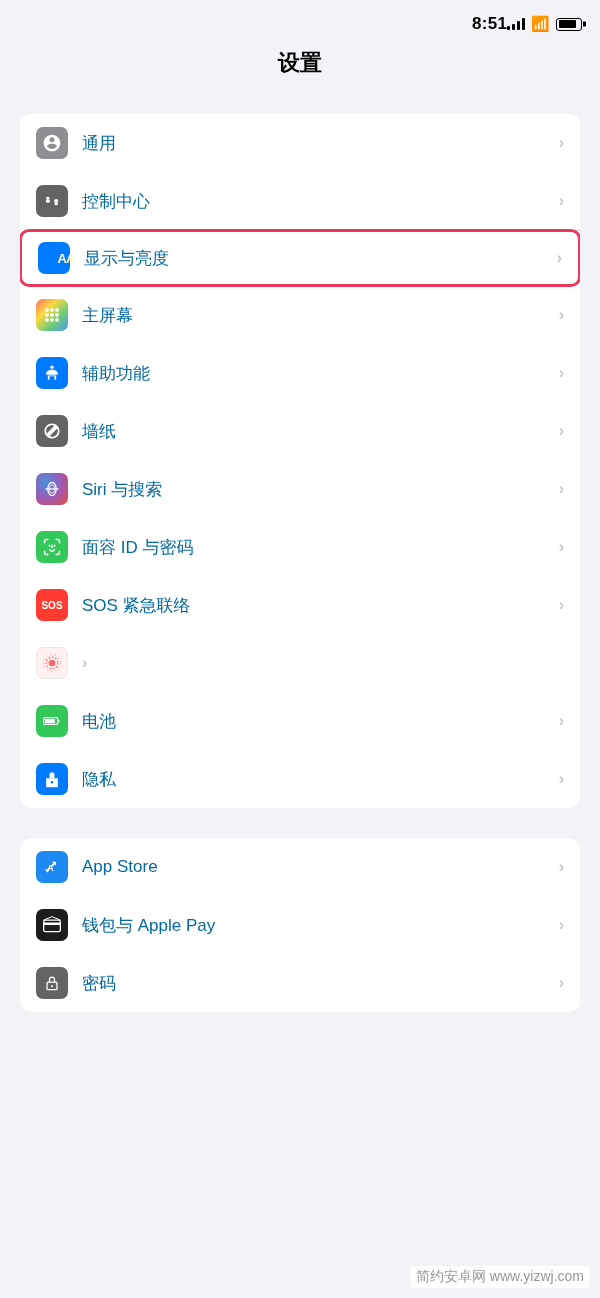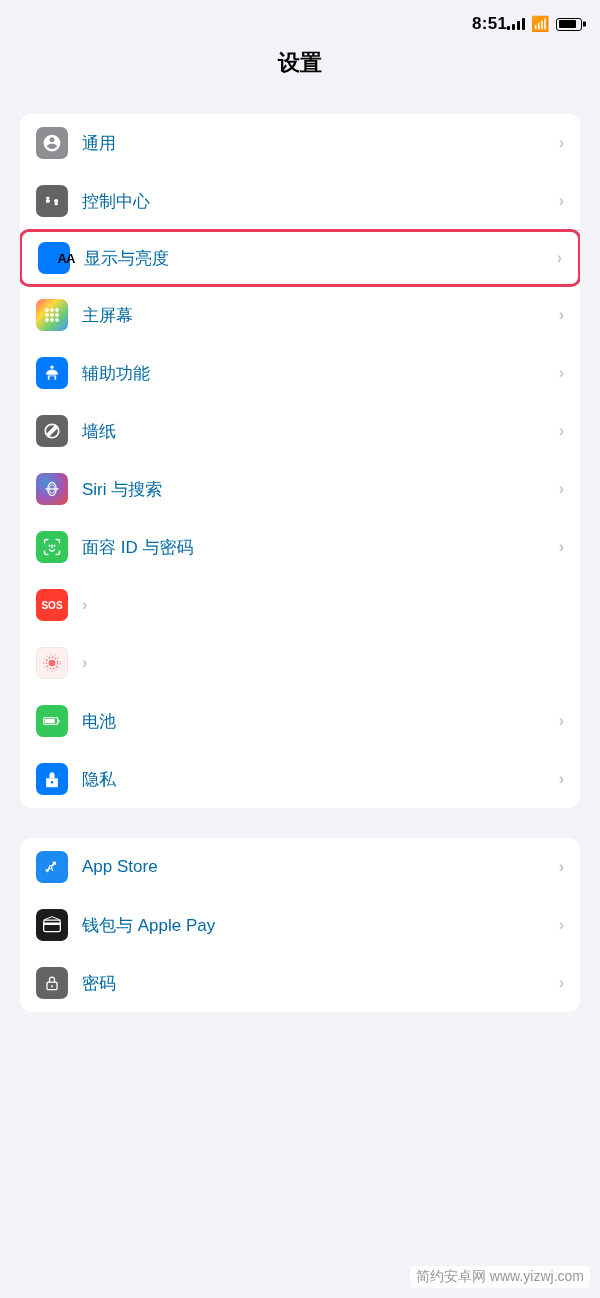--- a/index.html
+++ b/index.html
@@ -233,21 +233,21 @@
         <rect x="5" y="7" width="4" height="3" rx="1"></rect>
         <rect x="15" y="14" width="4" height="3" rx="1"></rect>
       </svg>
     </div>
     <span class="item-label">控制中心</span>
     <span class="item-chevron">›</span>
   </div>
 
   <div class="settings-item highlighted">
     <div class="item-icon icon-blue">
-      <span class="aa-icon" style="color:#000000;margin-left:24px;">AA</span>
+      <span class="aa-icon" style="color:#fef9c3;margin-left:24px;">AA</span>
     </div>
     <span class="item-label">显示与亮度</span>
     <span class="item-chevron">›</span>
   </div>
 
   <div class="settings-item">
     <div class="item-icon" style="background: linear-gradient(135deg, #ff6b6b 0%, #ffd93d 33%, #6bcb77 66%, #4d96ff 100%);">
       <svg class="icon-svg" viewBox="0 0 24 24" fill="white">
         <rect x="4" y="4" width="4" height="4" rx="1"></rect>
         <rect x="10" y="4" width="4" height="4" rx="1"></rect>
@@ -312,20 +312,21 @@
       </svg>
     </div>
     <span class="item-label">面容 ID 与密码</span>
     <span class="item-chevron">›</span>
   </div>
 
   <div class="settings-item">
     <div class="item-icon icon-red">
       <span class="sos-icon" style="color:white; font-size:10px; font-weight:900; letter-spacing:0px;">SOS</span>
     </div>
+    <span class="item-label">SOS 紧急联络</span>
     <span class="item-chevron">›</span>
   </div>
 
   <div class="settings-item">
     <div class="item-icon" style="background: #fff0f0; border: 1px solid #e8e8e8;">
       <svg class="icon-svg" viewBox="0 0 24 24" fill="none">
         <circle cx="12" cy="12" r="4" fill="#ff6b6b"></circle>
         <circle cx="12" cy="12" r="7" fill="none" stroke="#ff6b6b" stroke-width="1.5" stroke-dasharray="2 2"></circle>
         <circle cx="12" cy="12" r="10" fill="none" stroke="#ff9999" stroke-width="1" stroke-dasharray="2 3"></circle>
       </svg>

